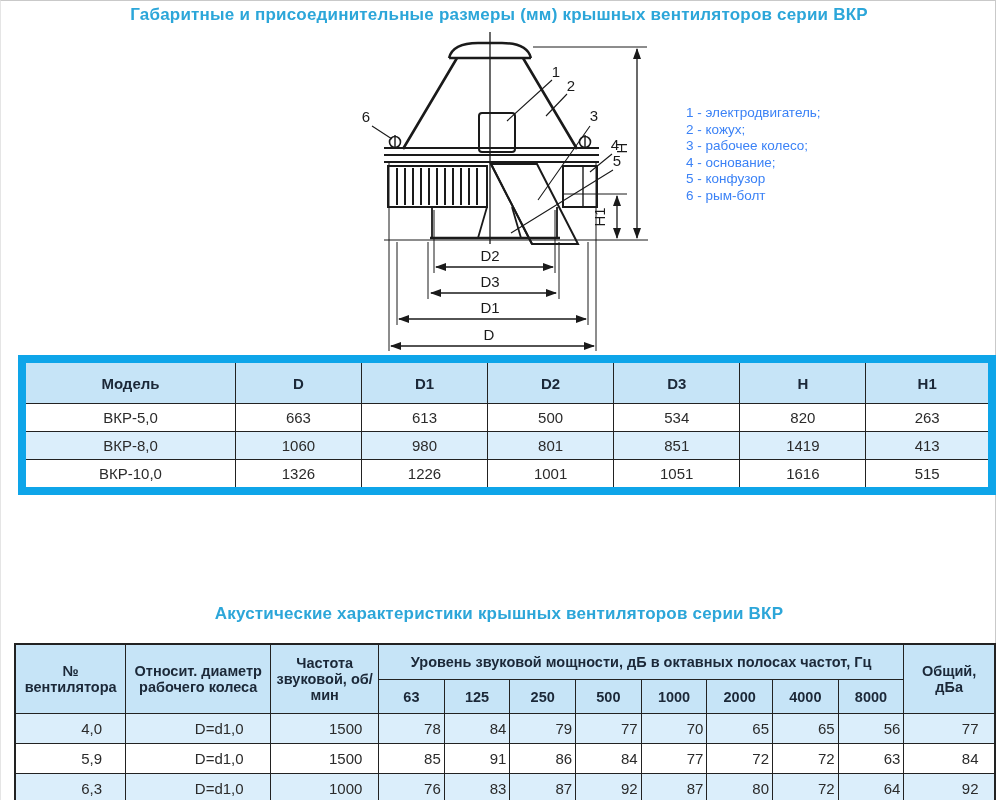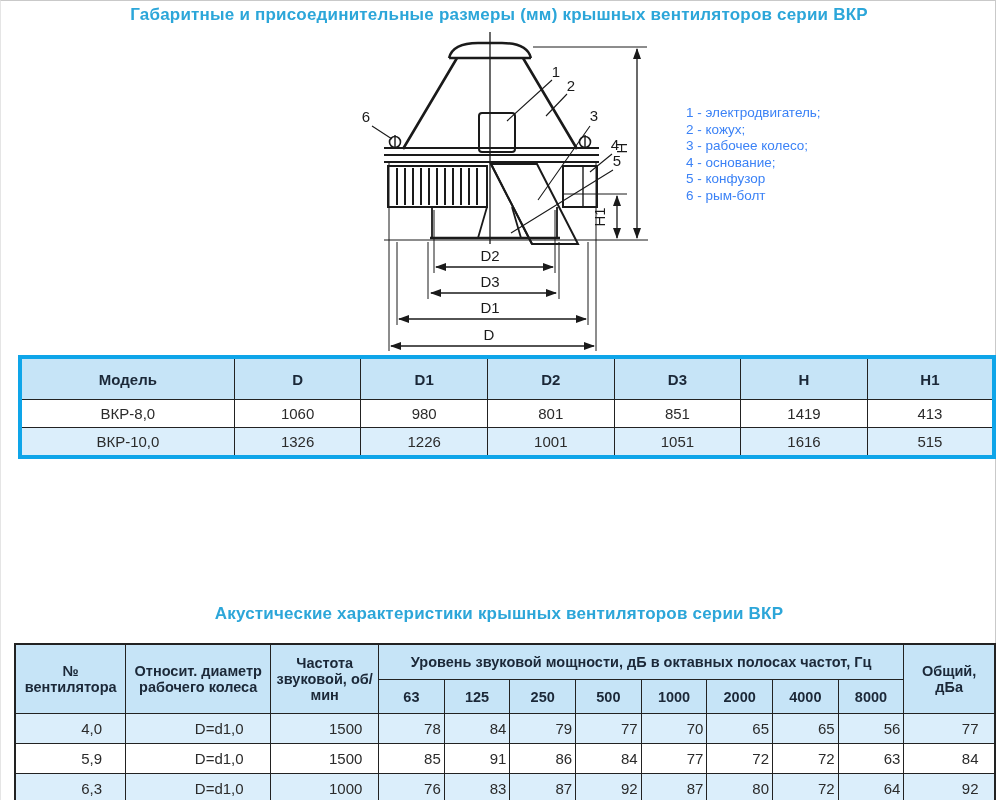--- a/index.html
+++ b/index.html
@@ -25,21 +25,21 @@
   }
   table{
     position:absolute;border-collapse:collapse;table-layout:fixed;
     font-size:15px;color:#2b2b2b;
   }
   th,td{
     border:1px solid #222;text-align:center;vertical-align:middle;
     padding:1px 3px;overflow:hidden;
   }
   th{background:#c6e4f7;color:#1b2838;font-weight:bold;}
-  #dims-table{left:18px;top:355px;width:978px;border:4px solid #0ea5e9;}
+  #dims-table{left:18px;top:355px;width:978px;border:8px solid #0ea5e9;}
   #dims-table th{height:38px;}
   #dims-table td{height:25px;}
   #dims-table tbody tr:nth-child(even) td{background:#dbeefb;}
   #acoustic-table{left:14px;top:643px;width:982px;border:2px solid #222;}
   #acoustic-table thead th{font-size:14.5px;}
   #acoustic-table .hrow1 th{height:32px;}
   #acoustic-table .hrow2 th{height:31px;}
   #acoustic-table td{height:27px;padding-left:45px;}
   #acoustic-table tbody tr:nth-child(odd) td{background:#dbeefb;}
   svg text{font-family:"Liberation Sans", sans-serif;font-size:15px;fill:#1a1a1a;}
@@ -133,20 +133,29 @@
       <th>Модель</th>
       <th>D</th>
       <th>D1</th>
       <th>D2</th>
       <th>D3</th>
       <th>H</th>
       <th>H1</th>
     </tr>
   </thead>
   <tbody>
+      <tr>
+        <td>ВКР-5,0</td>
+        <td>663</td>
+        <td>613</td>
+        <td>500</td>
+        <td>534</td>
+        <td>820</td>
+        <td>263</td>
+      </tr>
       <tr>
         <td>ВКР-8,0</td>
         <td>1060</td>
         <td>980</td>
         <td>801</td>
         <td>851</td>
         <td>1419</td>
         <td>413</td>
       </tr>
       <tr>

